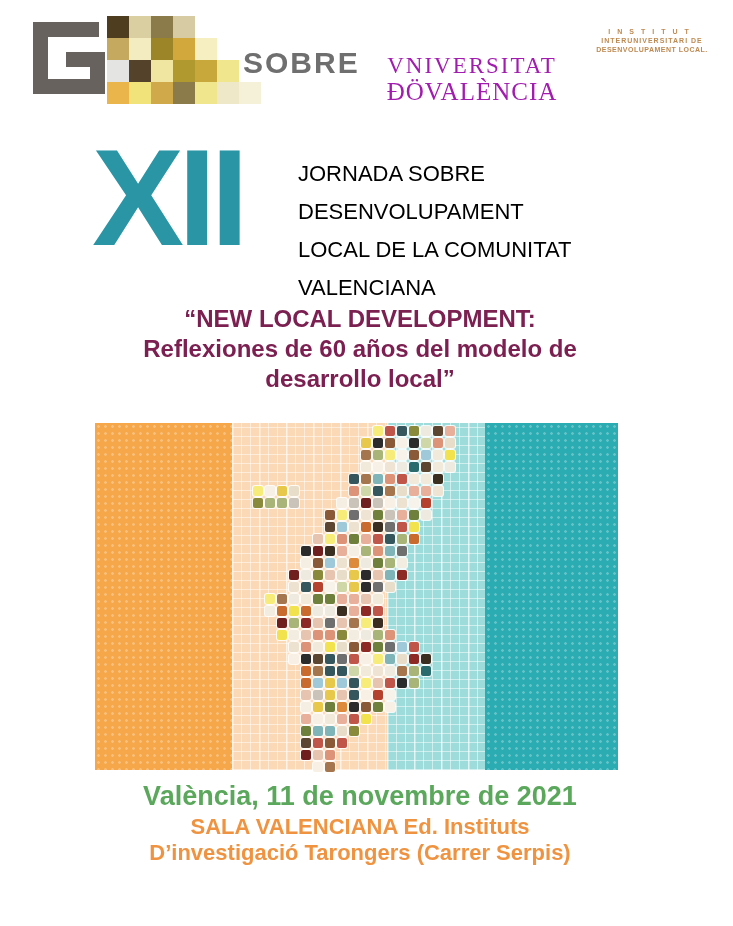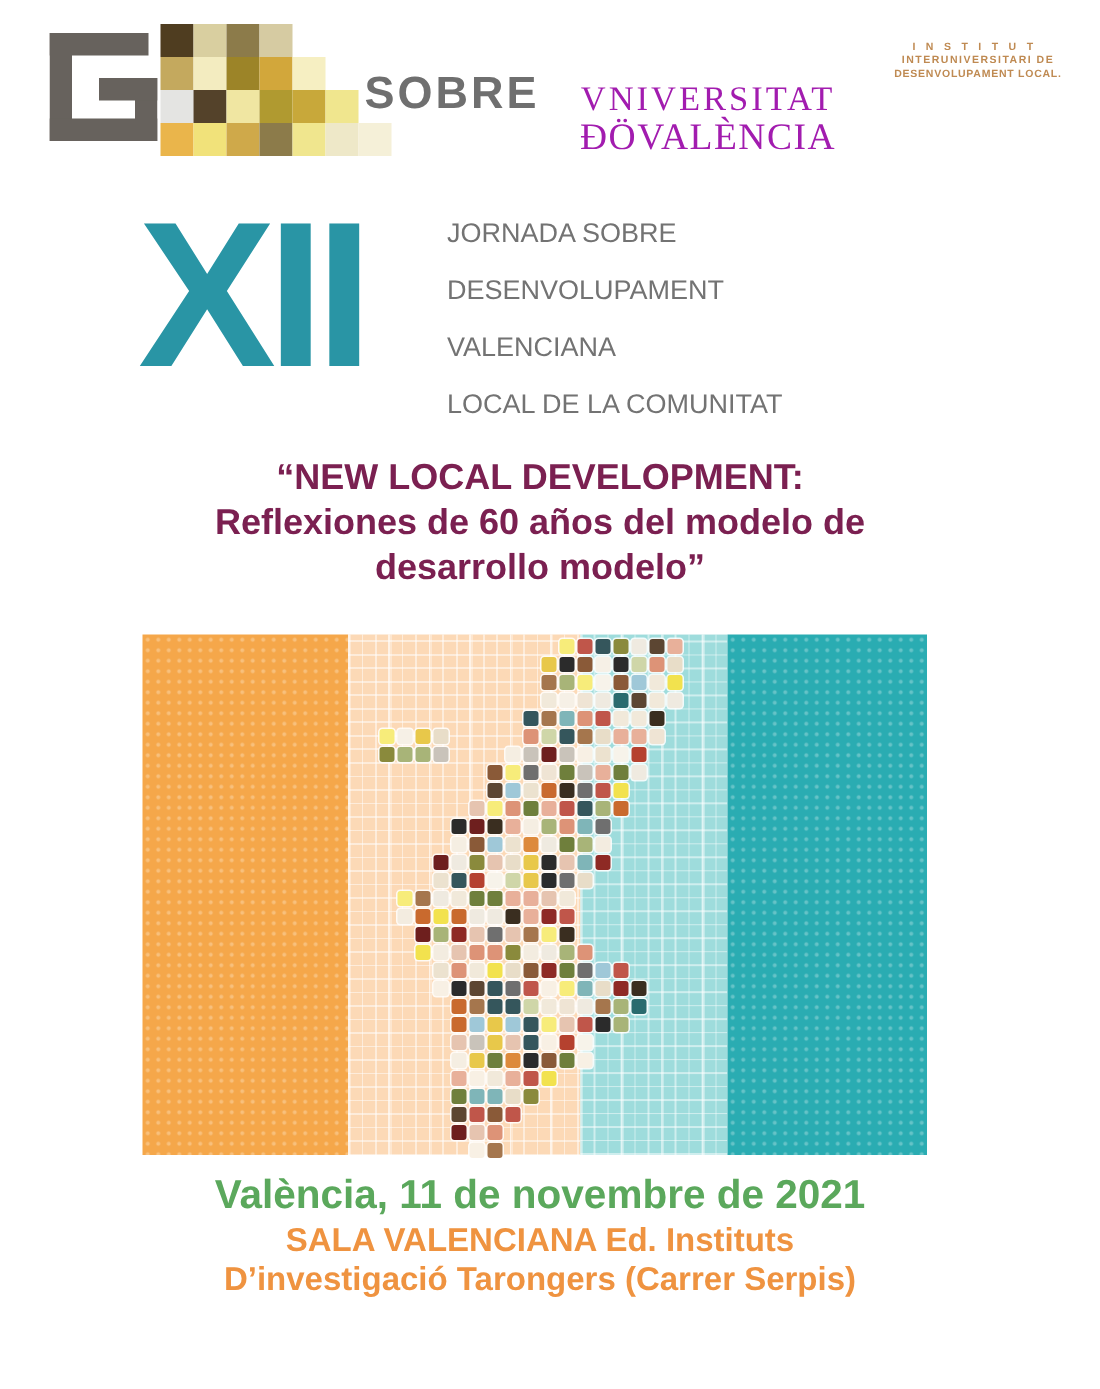--- a/index.html
+++ b/index.html
@@ -23,22 +23,22 @@
   .iidl-word{font-family:"Liberation Serif", serif;font-weight:bold;font-size:47px;
              line-height:44px;letter-spacing:-2px;}
   .iidl-sub{color:#bf8a52;font-weight:bold;line-height:9px;}
   .iidl-sub1{font-size:7px;letter-spacing:7px;margin-top:3px;}
   .iidl-sub2{font-size:7px;letter-spacing:1px;}
   .iidl-sub3{font-size:7px;letter-spacing:0.5px;}
 
   
   .numeral{position:absolute;left:92px;top:128px;font-size:138px;line-height:1;
            font-weight:bold;letter-spacing:-6px;}
-  .event-lines{position:absolute;left:298px;top:136px;font-size:18px;line-height:38px;
-               color:#737373;}
+  .event-lines{position:absolute;left:298px;top:155px;font-size:22px;line-height:38px;
+               color:#000000;}
 
   .theme{position:absolute;left:40px;top:304px;width:640px;text-align:center;
          font-weight:bold;font-size:24px;line-height:30px;}
 
   
   .map-art{position:absolute;left:95px;top:423px;width:523px;height:347px;display:flex;}
   .band{position:relative;height:100%;}
   .band1{width:26.2%;} .band2{width:29.6%;} .band3{width:18.8%;} .band4{width:25.4%;}
   .tex-dots::after{content:"";position:absolute;inset:0;
       background-image:radial-gradient(rgba(255,255,255,.28) 1px, transparent 1.6px);
@@ -118,28 +118,28 @@
       <div class="iidl-sub iidl-sub1">INSTITUT</div>
       <div class="iidl-sub iidl-sub2">INTERUNIVERSITARI DE</div>
       <div class="iidl-sub iidl-sub3">DESENVOLUPAMENT LOCAL.</div>
     </div>
   </div>
 
   <div class="numeral" style="color: rgb(41, 149, 165);">XII</div>
   <div class="event-lines">
     <div>JORNADA SOBRE</div>
     <div>DESENVOLUPAMENT</div>
+    <div>LOCAL DE LA COMUNITAT</div>
     <div>VALENCIANA</div>
-    <div>LOCAL DE LA COMUNITAT</div>
   </div>
 
   <div class="theme" style="color: rgb(123, 32, 81);">
     <div>“NEW LOCAL DEVELOPMENT:</div>
     <div>Reflexiones de 60 años del modelo de</div>
-    <div>desarrollo modelo”</div>
+    <div>desarrollo local”</div>
   </div>
 
   <div class="map-art">
     <div class="band band1 tex-dots" style="background: rgb(245, 167, 74);"></div>
     <div class="band band2 tex-hatch" style="background: rgb(252, 217, 182);"></div>
     <div class="band band3 tex-hatch" style="background: rgb(158, 220, 220);"></div>
     <div class="band band4 tex-dots" style="background: rgb(42, 172, 178);"></div>
     <div class="map-tiles">
         <div class="tile" style="left: 278px; top: 3px; background: rgb(247, 236, 122);"></div>
         <div class="tile" style="left: 290px; top: 3px; background: rgb(192, 86, 74);"></div>

